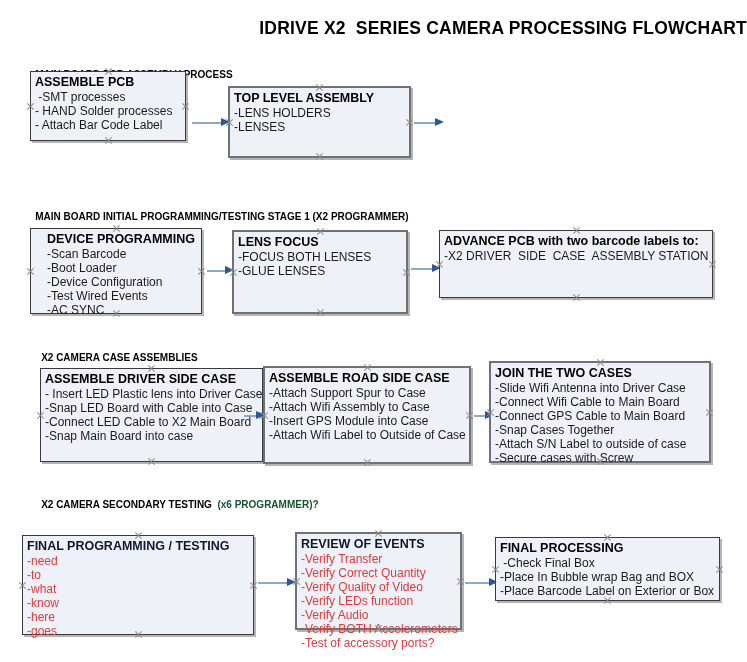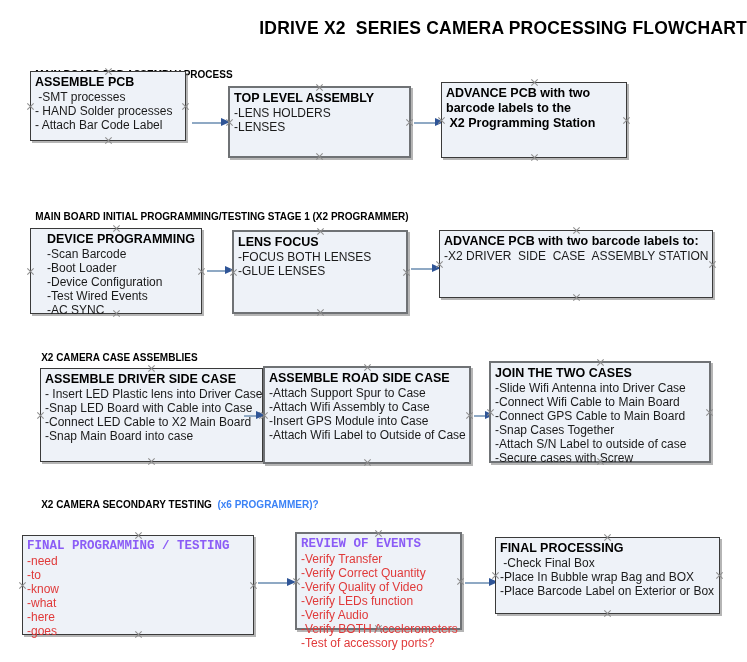--- a/index.html
+++ b/index.html
@@ -34,21 +34,21 @@
     white-space: pre;
   }
   .section-title {
     position: absolute;
     font-size: 10px;
     font-weight: bold;
     color: #000000;
     white-space: pre;
   }
   .section-title .accent {
-    color: #3b82f6;
+    color: #14532d;
   }
 
   
   .node {
     position: absolute;
     box-sizing: border-box;
     background: #eef2f8;
     border: 1px solid #3a3a3a;
     box-shadow: 2px 2px 0 rgba(120,120,120,0.55);
     padding: 3px 4px 2px 4px;
@@ -68,22 +68,21 @@
     font-size: 12px;
     line-height: 14px;
     color: #1a1a1a;
     white-space: pre;
   }
   .node.red .node-title,
   .node.red .node-line {
     color: #e03a3a;
   }
   .node.red .node-title {
-    color: #8b5cf6;
-    font-family: Liberation Mono, monospace;
+    color: #0f172a;
   }
 
   
   .handle {
     position: absolute;
     width: 9px;
     height: 9px;
     pointer-events: none;
   }
   .handle::before,
@@ -163,29 +162,20 @@
     <span class="handle h-bottom"></span>
     <span class="handle h-left"></span>
     <span class="handle h-right"></span>
   </div>
 
   <div class="connector" style="left:414px; top:118px; width:30px;">
     <span class="line"></span>
     <span class="head"></span>
   </div>
 
-  <div class="node" style="left:441px; top:82px; width:186px; height:76px;">
-    <div class="node-title">ADVANCE PCB with two
-barcode labels to the
- X2 Programming Station</div>
-    <span class="handle h-top"></span>
-    <span class="handle h-bottom"></span>
-    <span class="handle h-left"></span>
-    <span class="handle h-right"></span>
-  </div>
 
   <div class="section-title" style="left:24px; top:200px;">
     <span>MAIN BOARD INITIAL PROGRAMMING/TESTING STAGE 1 (X2 PROGRAMMER)</span>
   </div>
 
   <div class="node" style="left:30px; top:228px; width:172px; height:86px;padding-left:16px;">
     <div class="node-title">DEVICE PROGRAMMING</div>
     <div class="node-line">-Scan Barcode</div>
     <div class="node-line">-Boot Loader</div>
     <div class="node-line">-Device Configuration</div>
@@ -279,22 +269,22 @@
   </div>
 
   <div class="section-title" style="left:30px; top:488px;">
     <span>X2 CAMERA SECONDARY TESTING  </span><span class="accent">(x6 PROGRAMMER)?</span>
   </div>
 
   <div class="node red" style="left:22px; top:535px; width:232px; height:100px;">
     <div class="node-title">FINAL PROGRAMMING / TESTING</div>
     <div class="node-line">-need</div>
     <div class="node-line">-to</div>
+    <div class="node-line">-what</div>
     <div class="node-line">-know</div>
-    <div class="node-line">-what</div>
     <div class="node-line">-here</div>
     <div class="node-line">-goes</div>
     <span class="handle h-top"></span>
     <span class="handle h-bottom"></span>
     <span class="handle h-left"></span>
     <span class="handle h-right"></span>
   </div>
 
   <div class="connector" style="left:258px; top:578px; width:38px;">
     <span class="line"></span>
@@ -314,21 +304,21 @@
     <span class="handle h-bottom"></span>
     <span class="handle h-left"></span>
     <span class="handle h-right"></span>
   </div>
 
   <div class="connector" style="left:465px; top:578px; width:33px;">
     <span class="line"></span>
     <span class="head"></span>
   </div>
 
-  <div class="node" style="left:495px; top:537px; width:225px; height:77px;">
+  <div class="node" style="left:495px; top:537px; width:225px; height:64px;">
     <div class="node-title">FINAL PROCESSING</div>
     <div class="node-line"> -Check Final Box</div>
     <div class="node-line">-Place In Bubble wrap Bag and BOX</div>
     <div class="node-line">-Place Barcode Label on Exterior or Box</div>
     <span class="handle h-top"></span>
     <span class="handle h-bottom"></span>
     <span class="handle h-left"></span>
     <span class="handle h-right"></span>
   </div>
 

